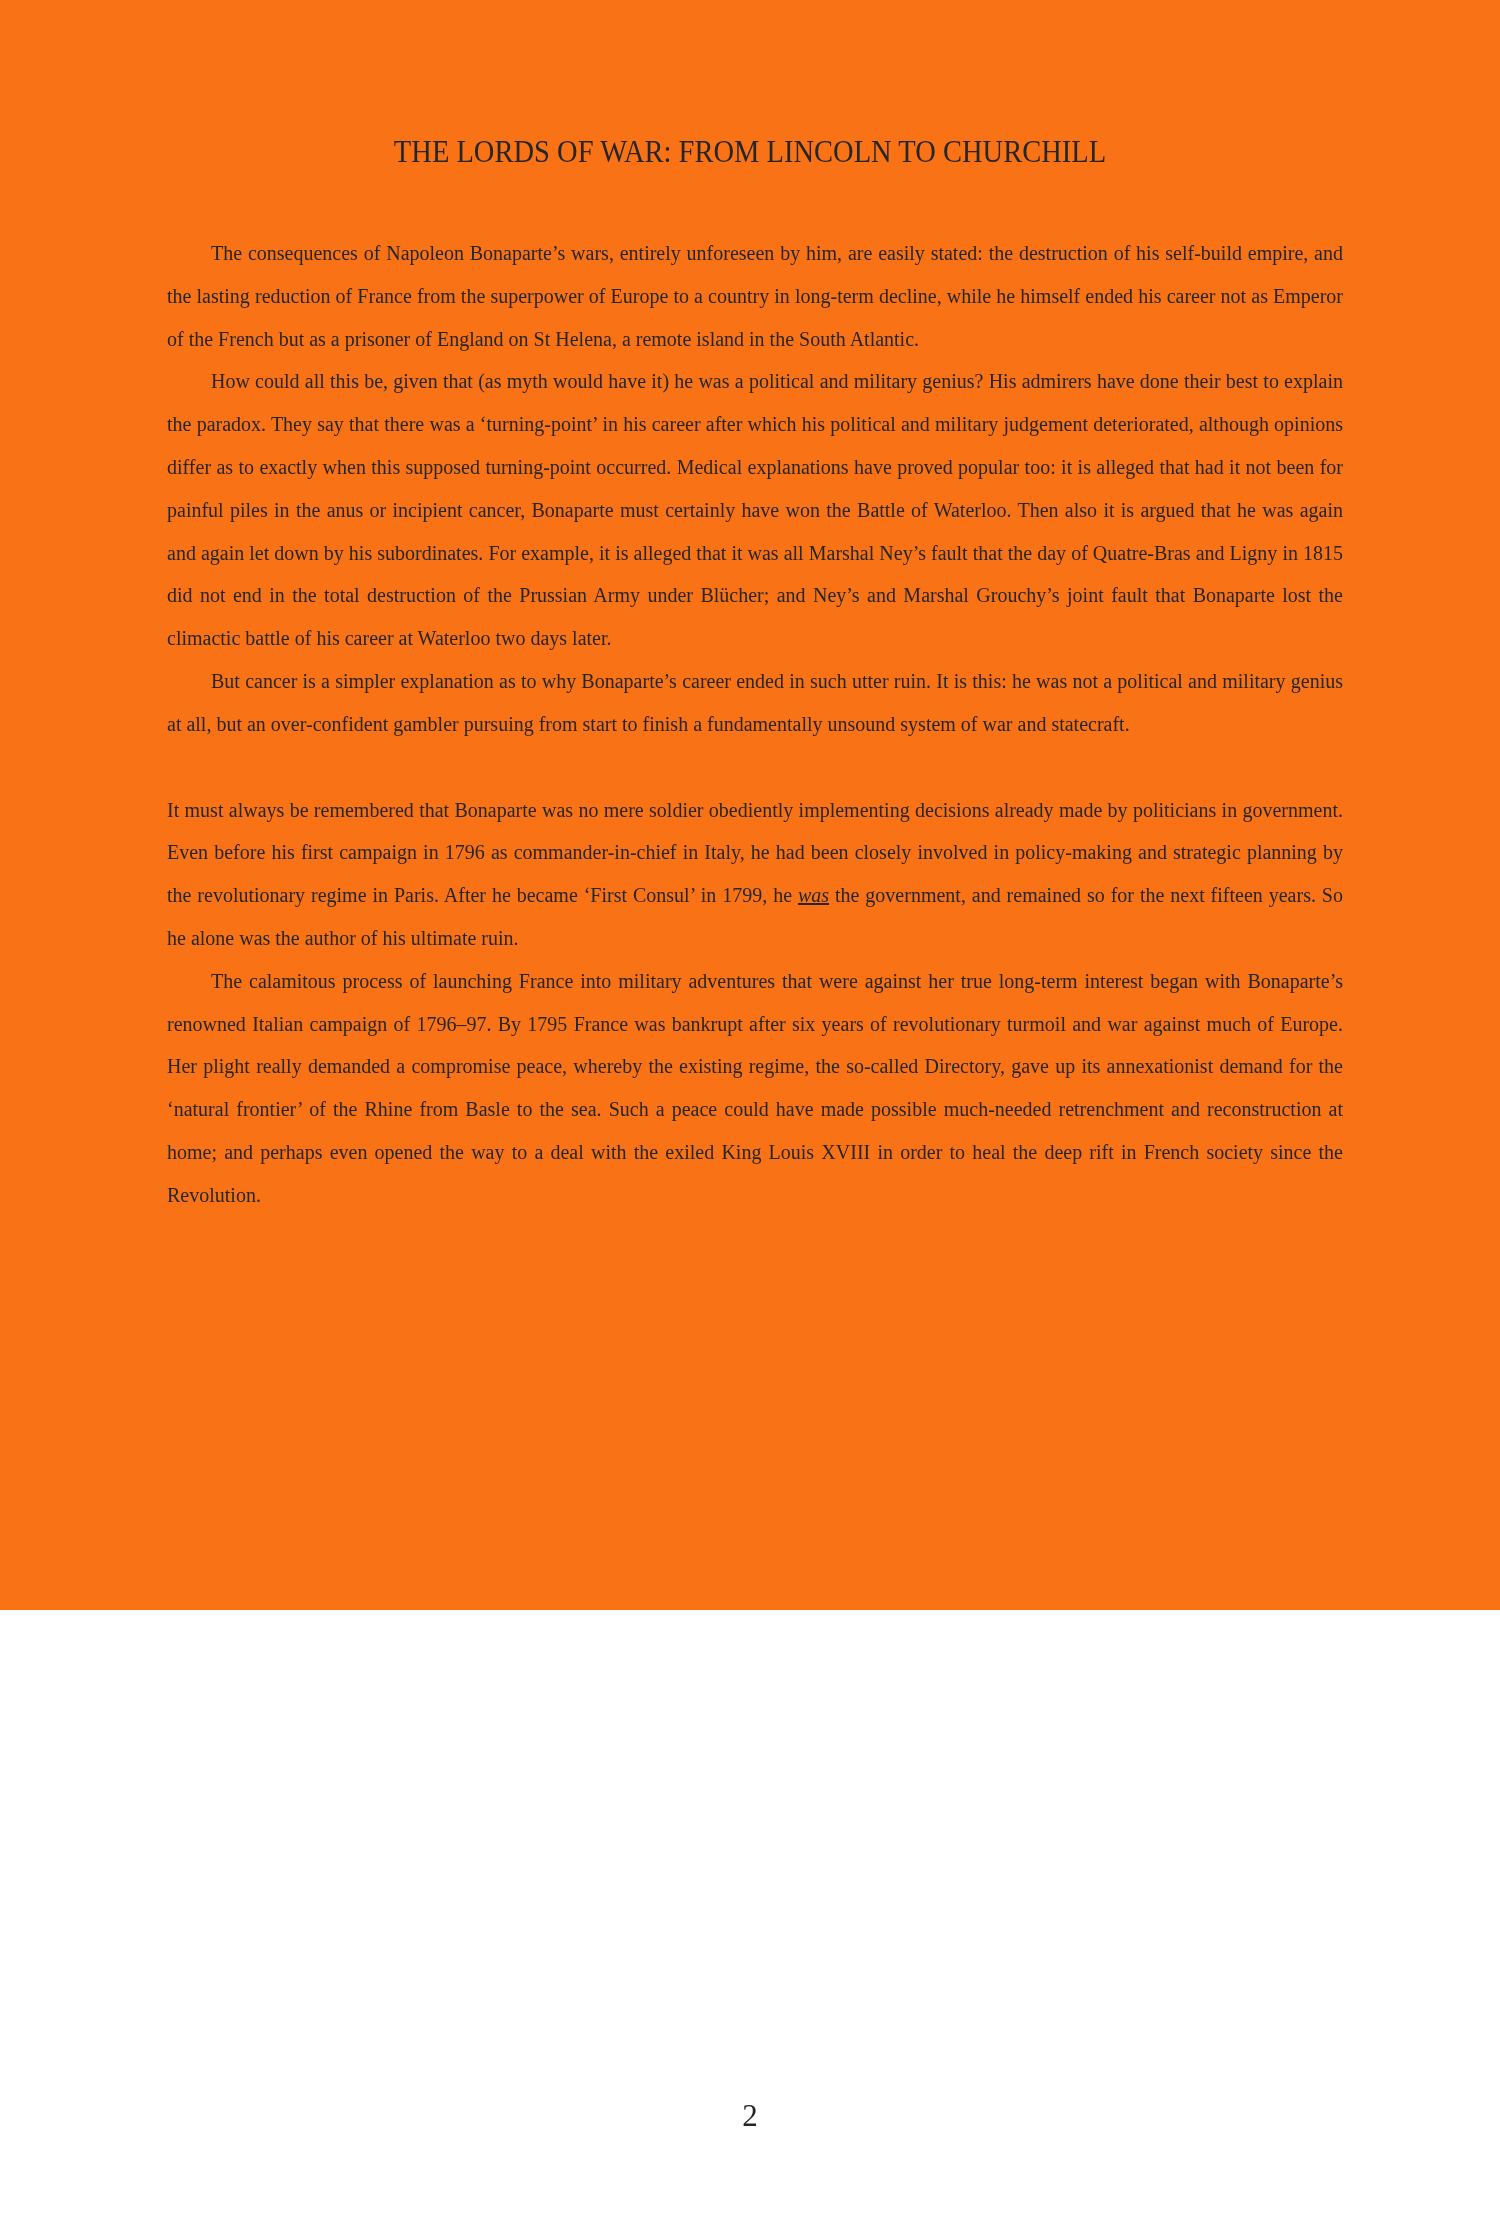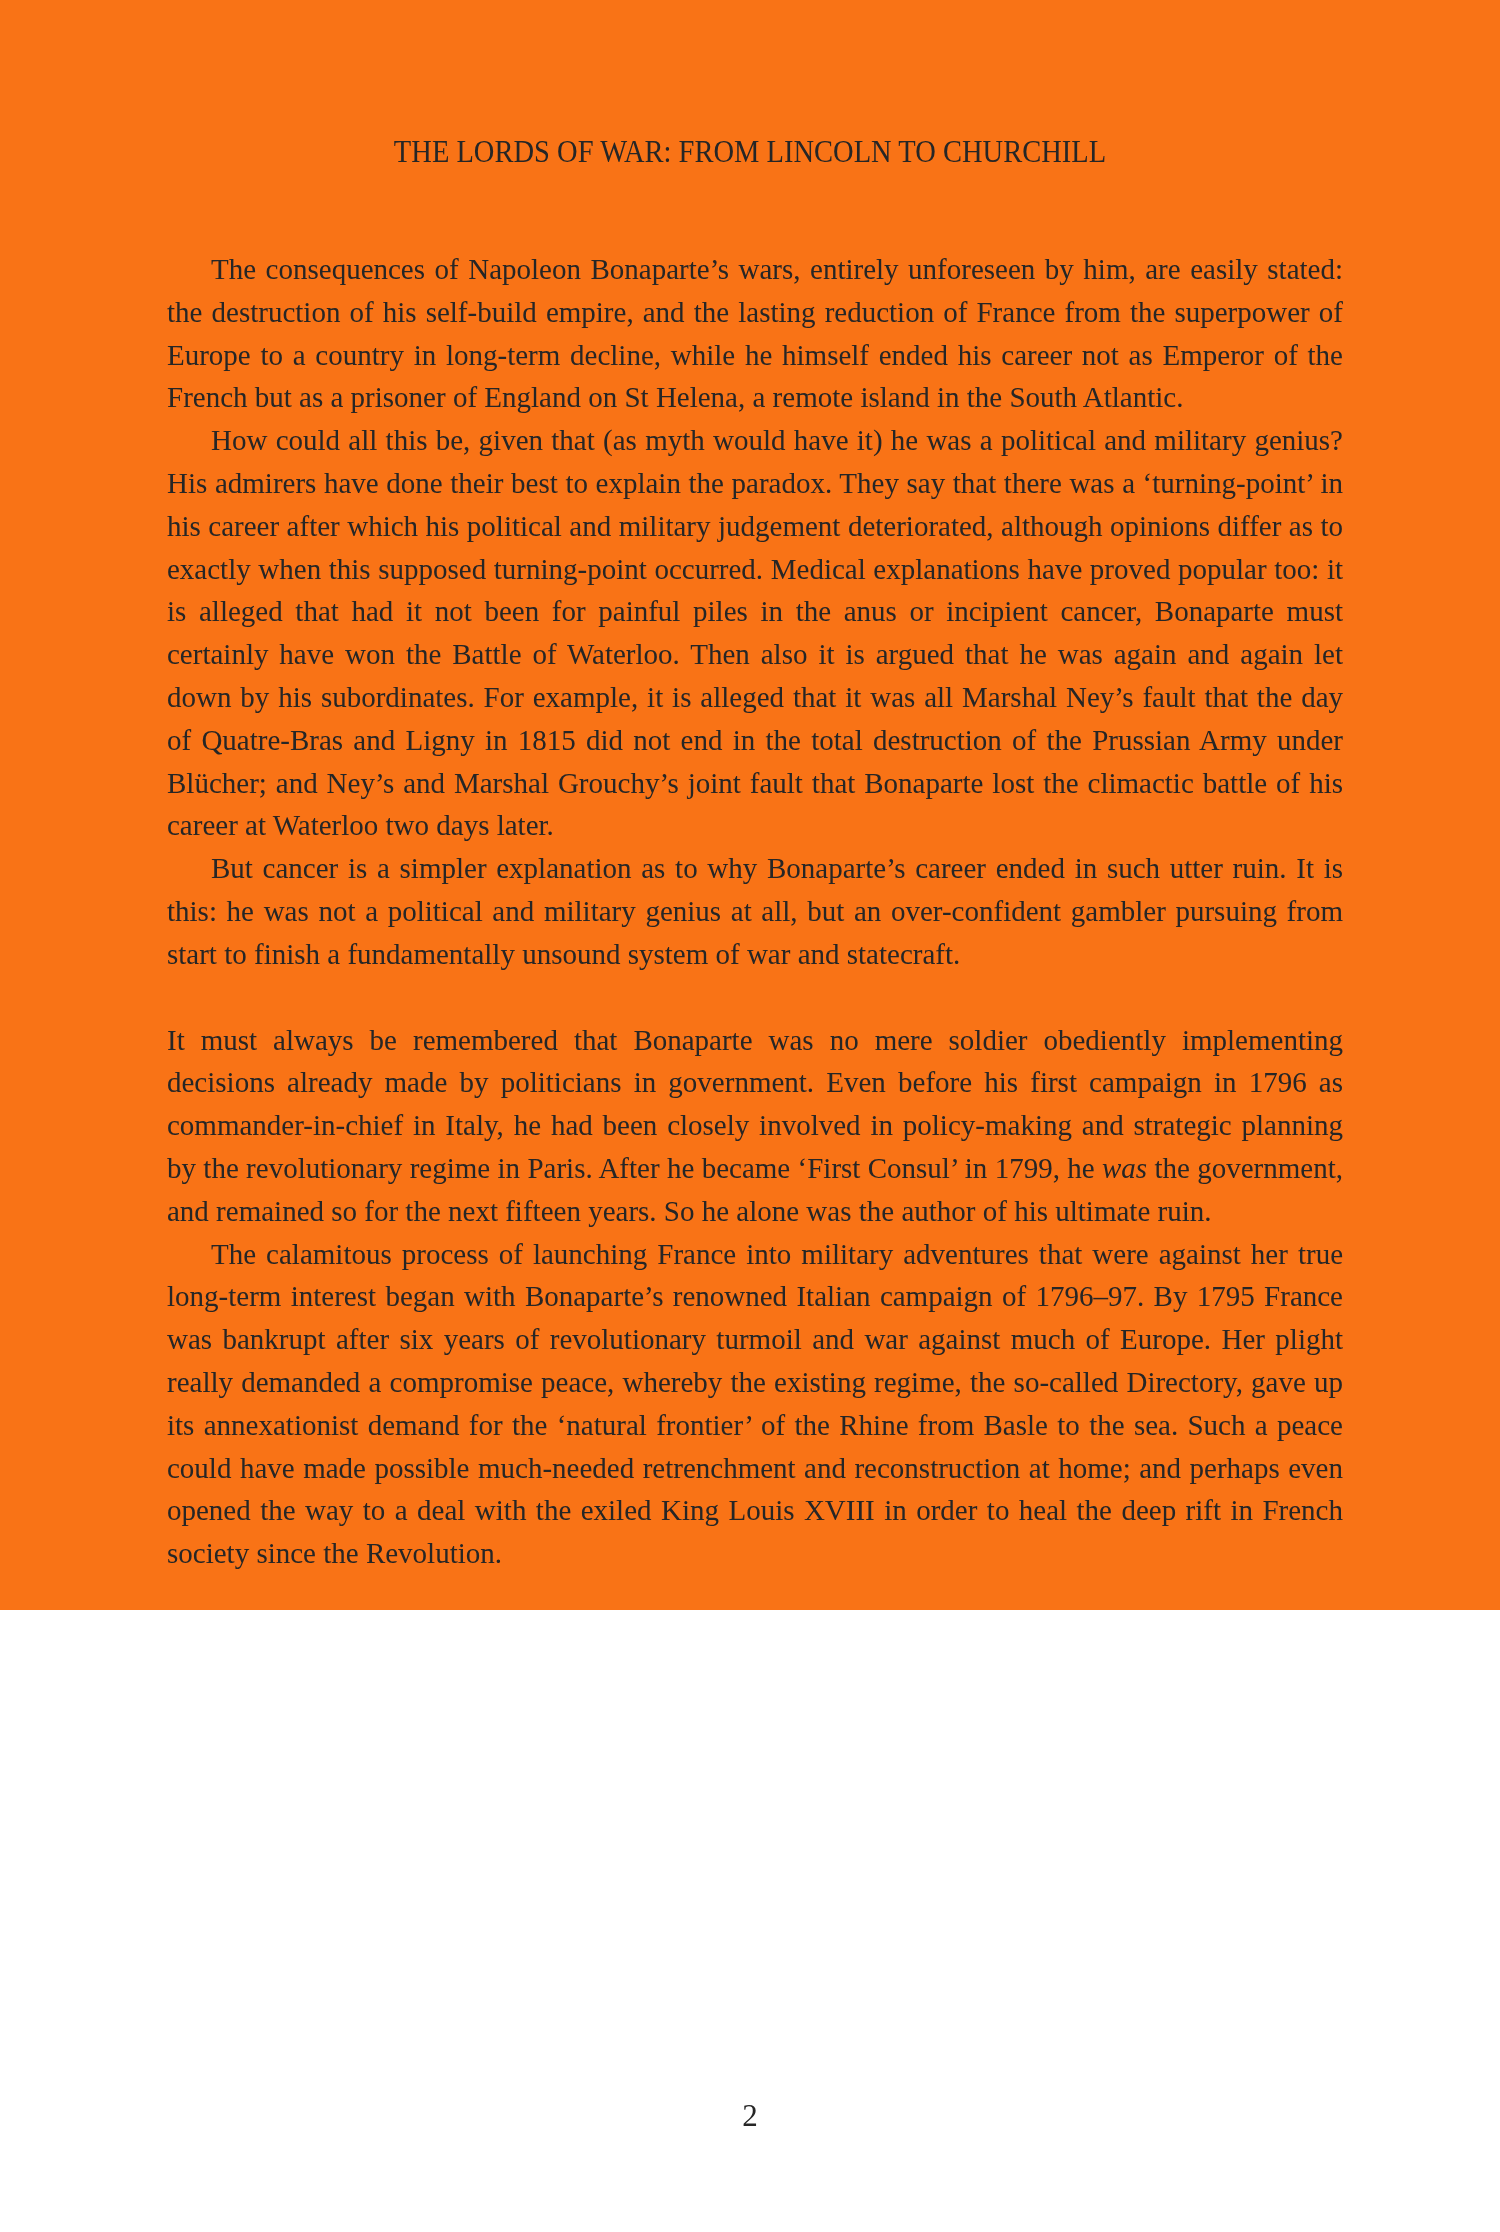--- a/index.html
+++ b/index.html
@@ -10,28 +10,27 @@
     font-family: "Liberation Serif", "DejaVu Serif", serif;
     color: #262626;
   }
   .running-head {
     position: absolute; top: 134px; left: 0; width: 1500px;
     text-align: center; font-size: 31px; letter-spacing: 0px;
     transform: scaleX(0.92); transform-origin: center;
   }
   .body {
     position: absolute; left: 167px; top: 232px; width: 1176px;
-    font-size: 29px; line-height: 42.8px; text-align: justify;
+    font-size: 20px; line-height: 42.8px; text-align: justify;
     hyphens: none;
-    margin-top: 16px;
   }
   .body p { margin: 0; text-indent: 44px; }
   .body p.noindent { text-indent: 0; }
   .body p.section-gap { margin-top: 43px; }
-  .body i { font-style: italic; }
+  .body i { font-style: italic; text-decoration: underline; }
   .folio {
     position: absolute; top: 2098px; left: 0; width: 1500px;
     text-align: center; font-size: 31px;
   }
 </style>
 </head>
 <body>
 
 <div class="page">
   <div class="running-head">THE LORDS OF WAR: FROM LINCOLN TO CHURCHILL</div>

